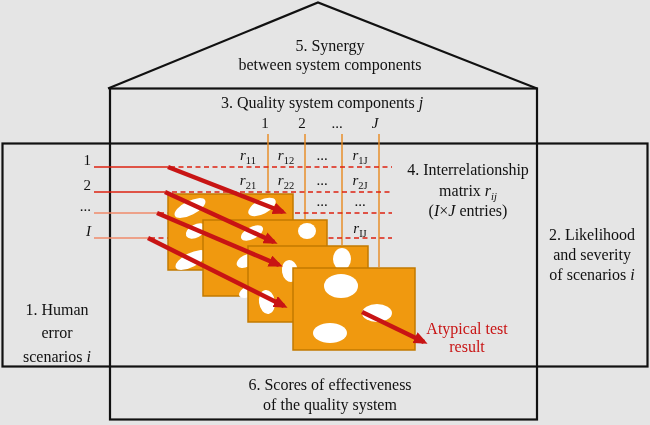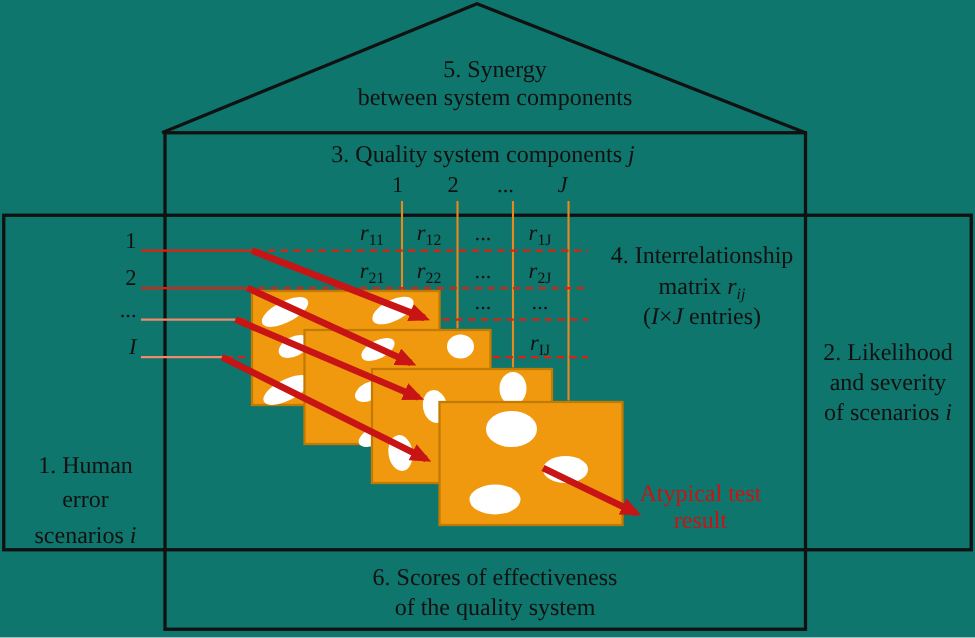--- a/index.html
+++ b/index.html
@@ -1,16 +1,16 @@
 <!DOCTYPE html>
 <html><head>
 <meta charset="utf-8">
 <style>
   html,body{margin:0;padding:0;background:#fff;}
-  .stage{width:650px;height:425px;position:relative;background:#0f766e;overflow:hidden;}
+  .stage{width:650px;height:425px;position:relative;background:#e5e5e5;overflow:hidden;}
   svg{display:block;}
   text{font-family:"Liberation Serif","DejaVu Serif",serif;fill:#111;}
   .lbl{font-size:16px;}
   .mid{text-anchor:middle;}
   .end{text-anchor:end;}
   .it{font-style:italic;}
   .sub{font-size:10.5px;}
   .mcell{font-size:15px;}
   .cl{font-size:15px;}
   .red-t{fill:#C81414;}

